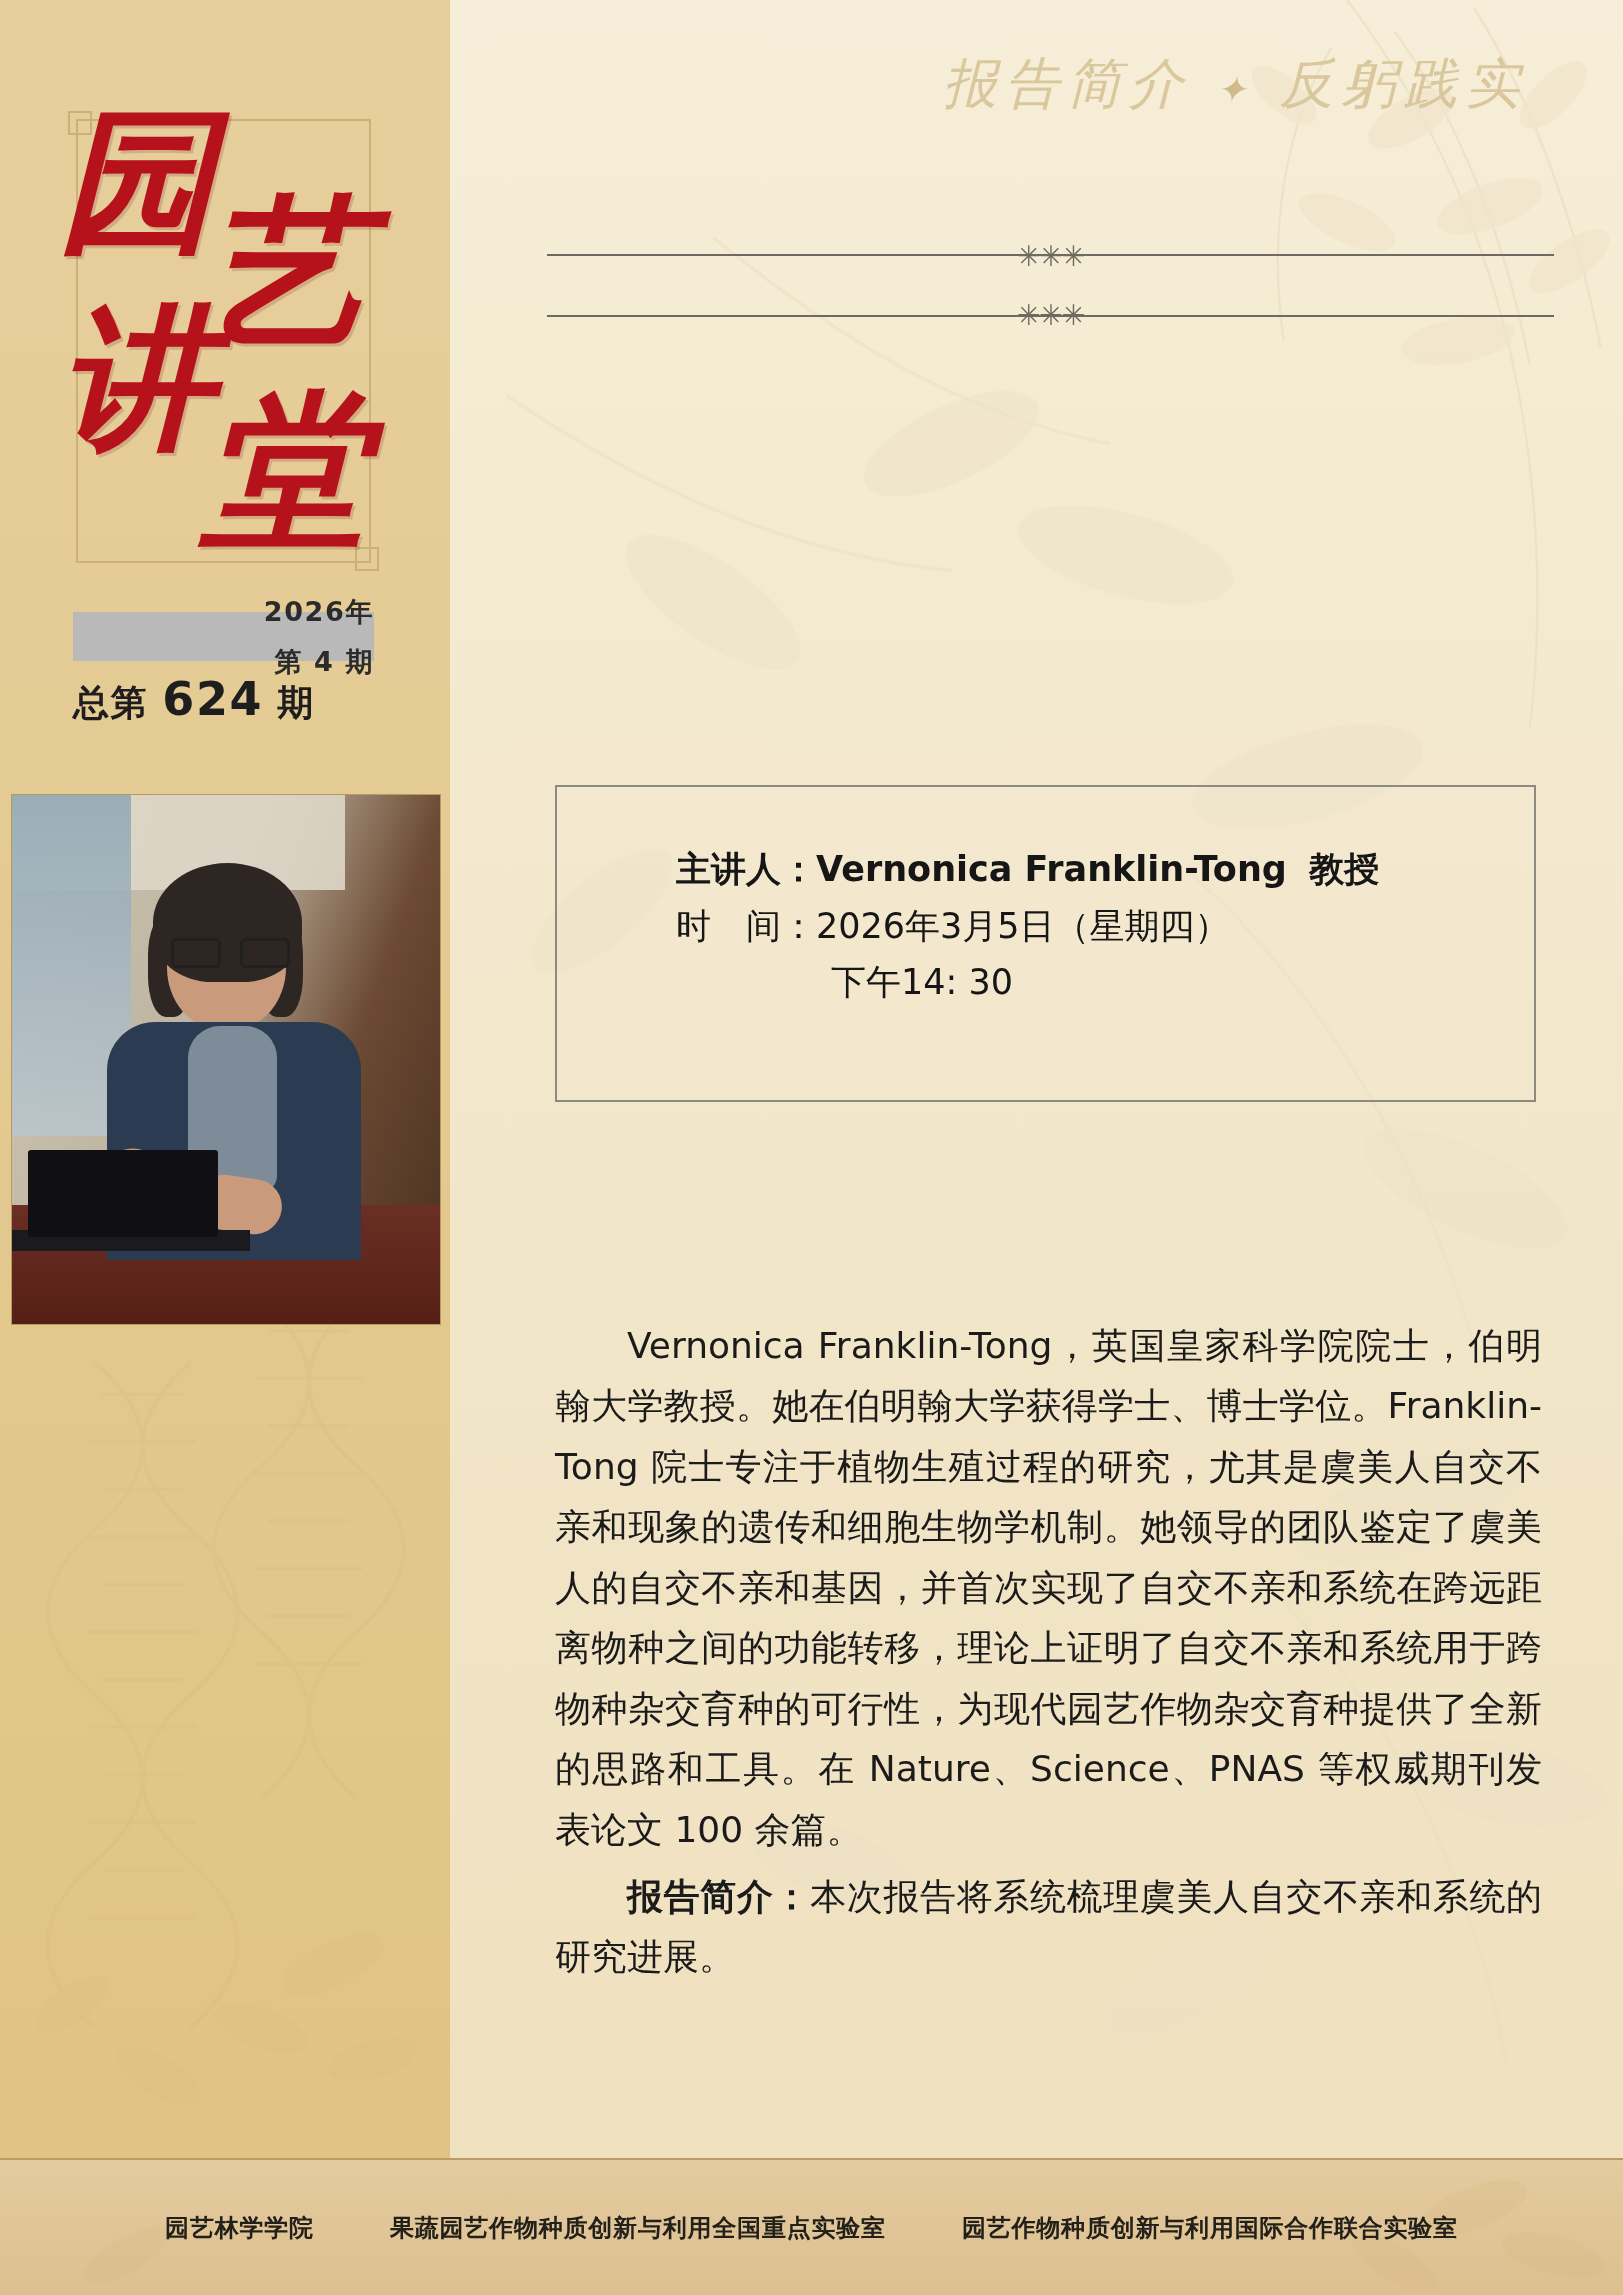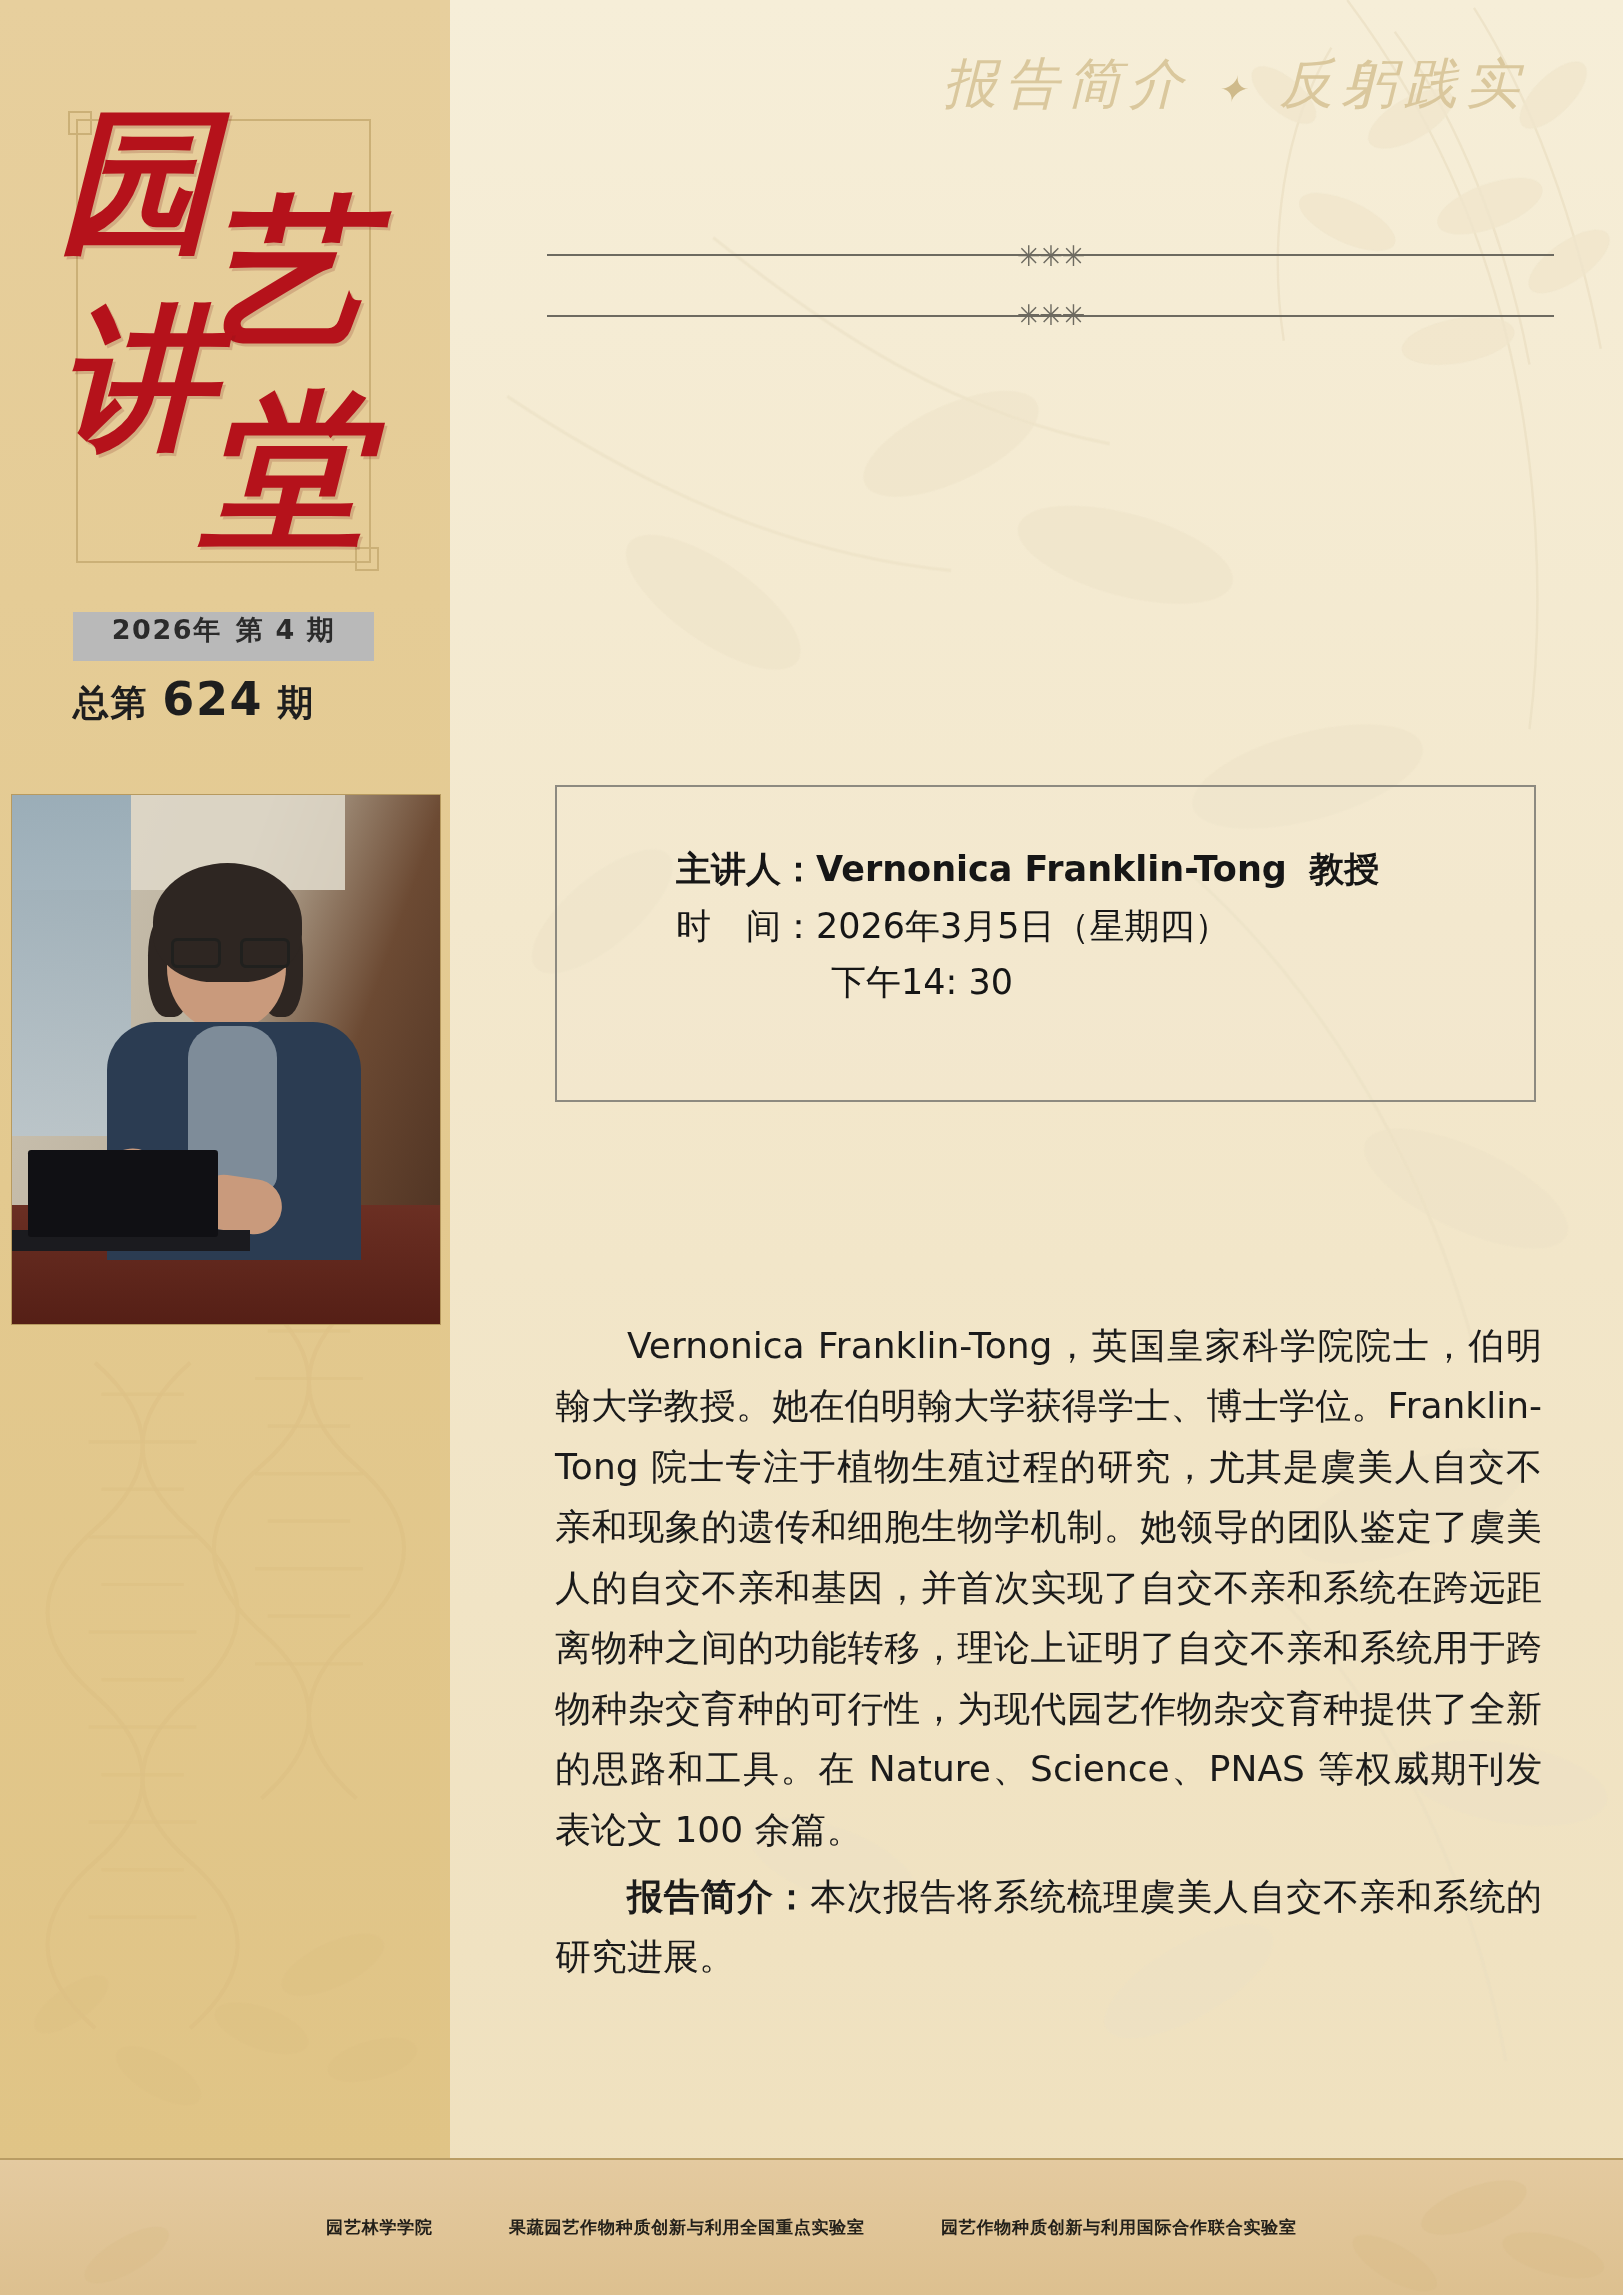--- a/index.html
+++ b/index.html
@@ -89,23 +89,24 @@
   .mc4 { left: 155px; top: 292px; font-size: 163px; }
 
   .issue-pill {
     position: absolute;
     left: 73px;
     top: 612px;
     width: 301px;
     height: 49px;
     background: #b9b9b9;
     display: flex;
-    align-items: flex-start;
+    align-items: flex-end;
     justify-content: center;
     gap: 14px;
+    flex-direction: column;
   }
   .issue-pill span {
     color: #2b2b2b;
     font-size: 27px;
     font-weight: bold;
     letter-spacing: 1.6px;
     font-family: "DejaVu Sans", sans-serif;
   }
   .issue-total {
     position: absolute;
@@ -303,21 +304,21 @@
   }
   .footer-inner {
     position: absolute;
     left: 0; top: 0;
     width: 1623px; height: 135px;
     display: flex;
     align-items: center;
     justify-content: center;
     gap: 76px;
     color: #23201a;
-    font-size: 17px;
+    font-size: 24px;
     font-weight: bold;
     font-family: "DejaVu Sans", sans-serif;
     letter-spacing: 0.8px;
   }
 </style>
 </head>
 <body>
 
 <div class="poster">
 

